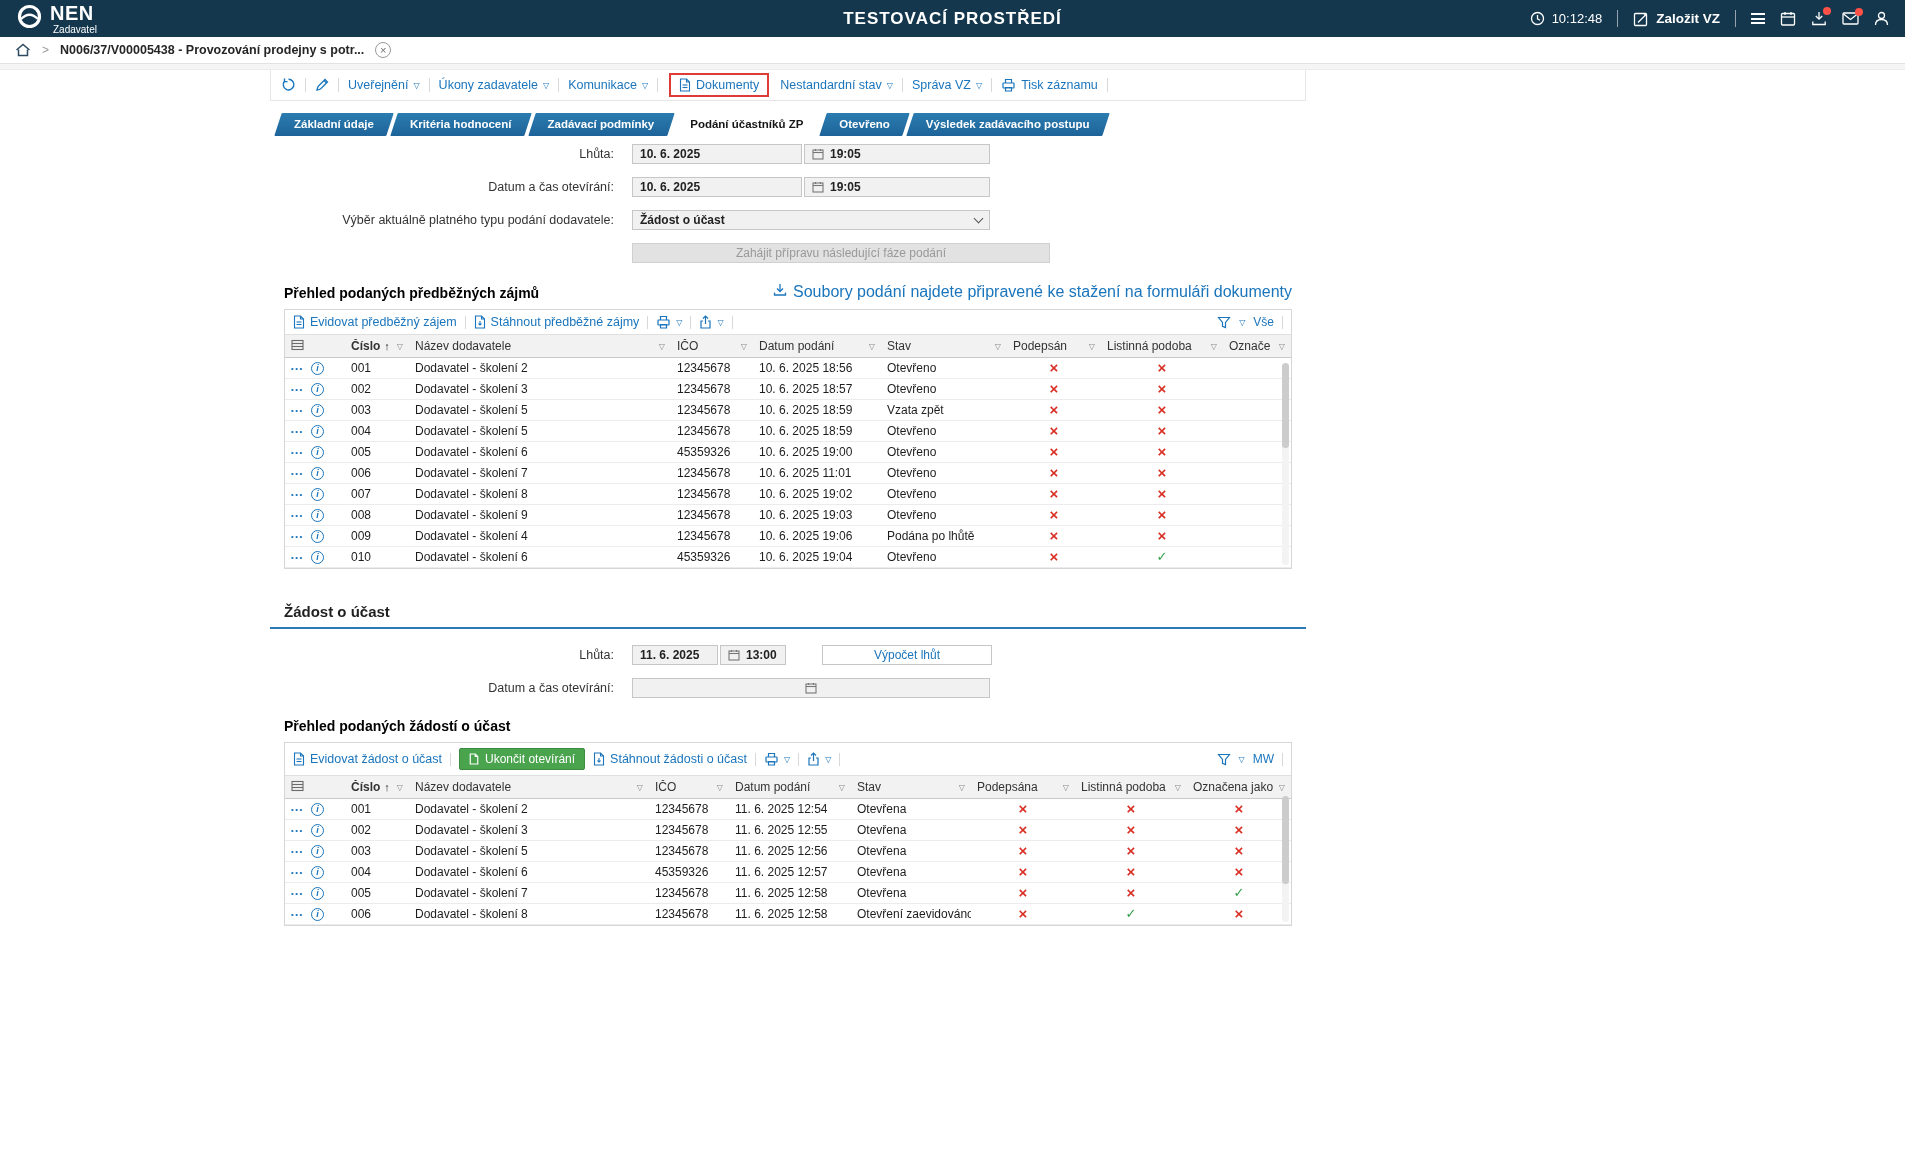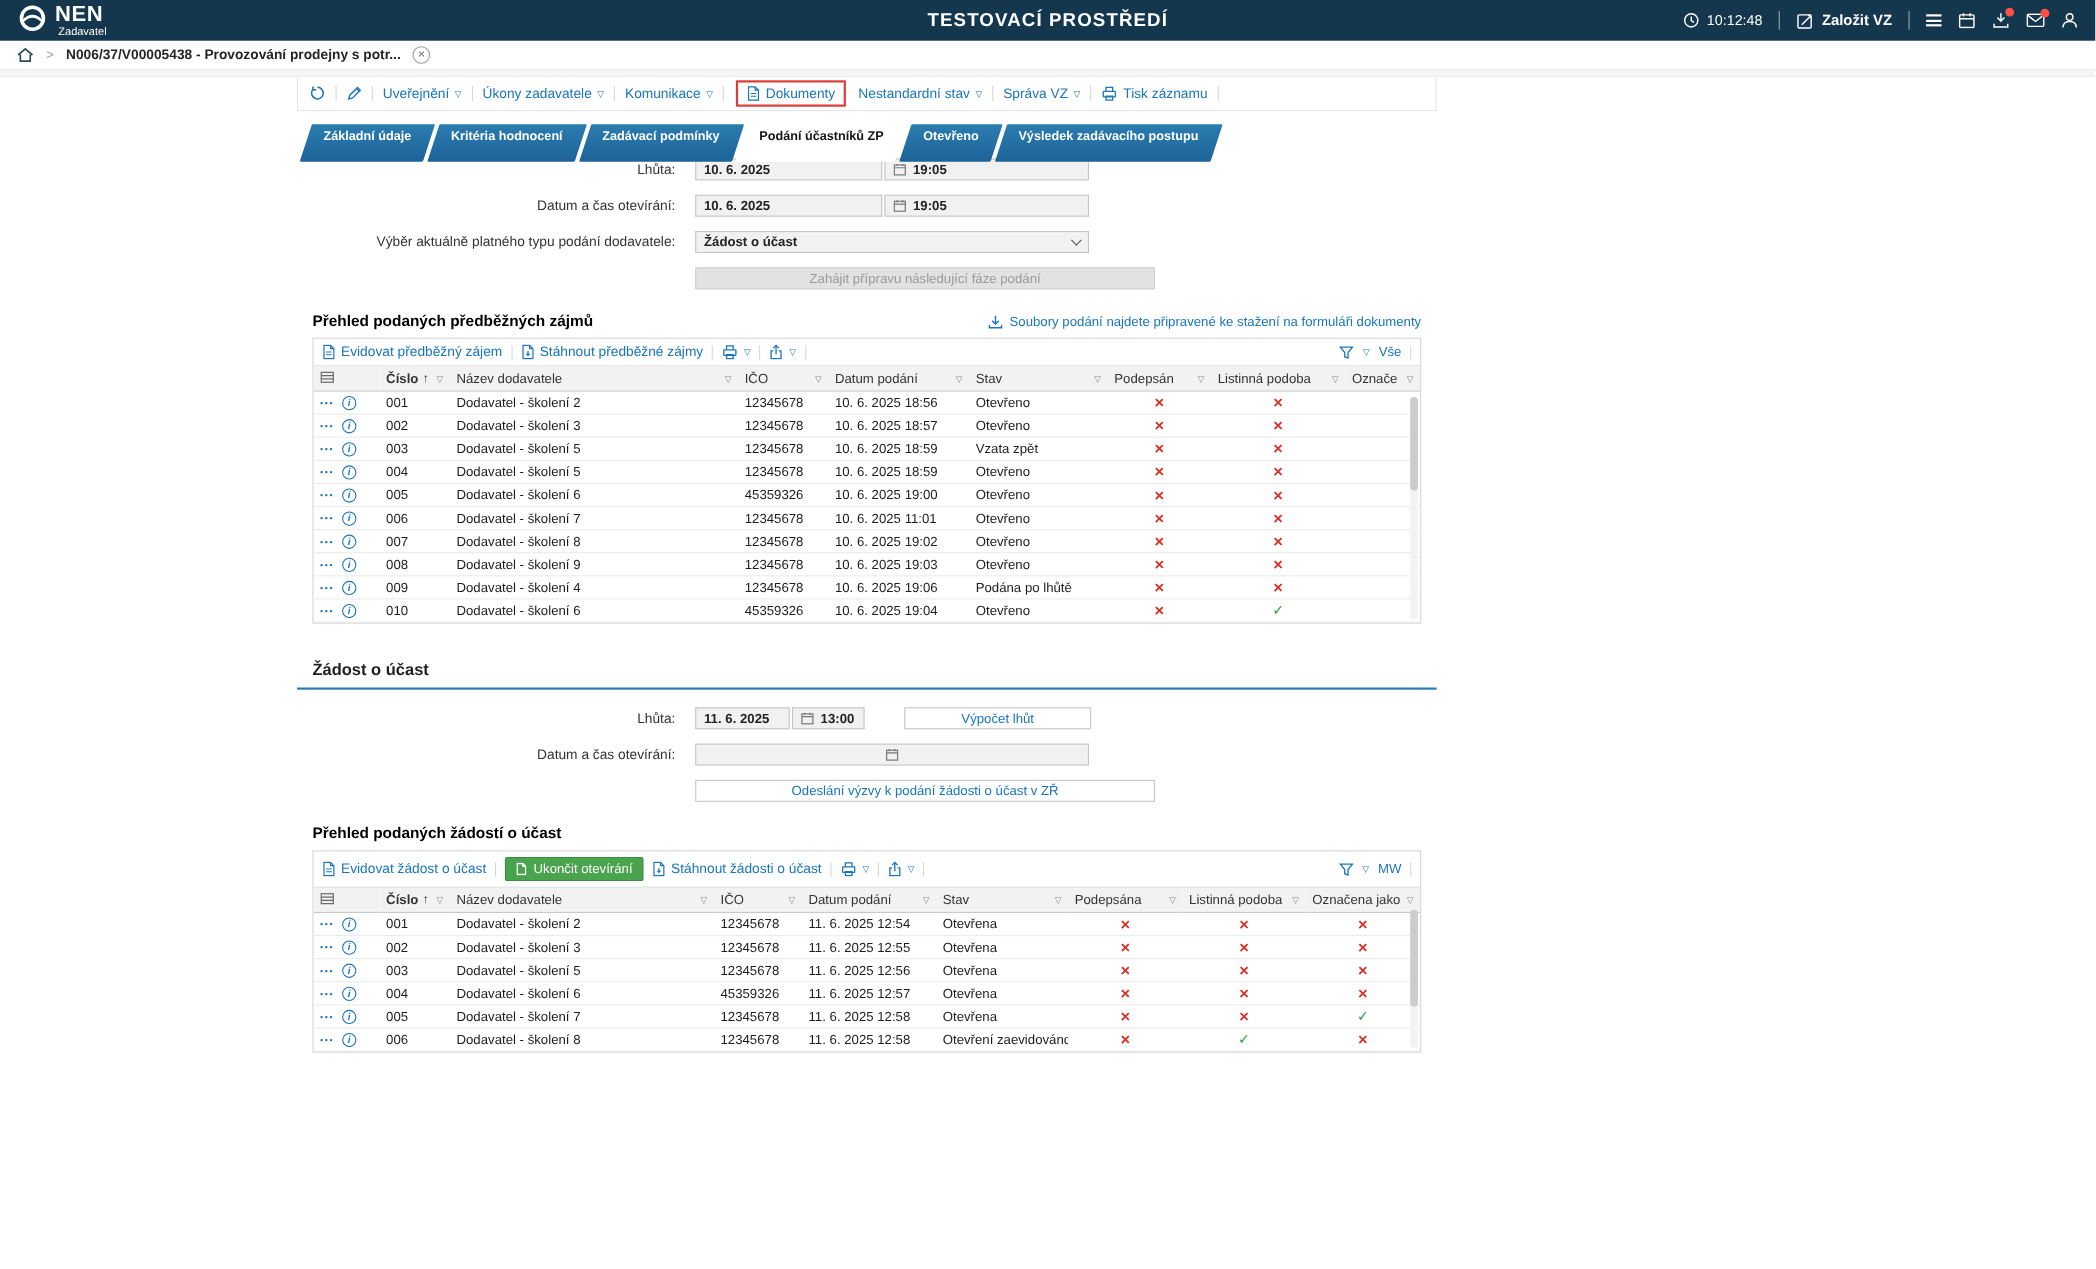--- a/index.html
+++ b/index.html
@@ -34,21 +34,21 @@
   
   .cmd-panel{border:1px solid #e6e6e6;border-top:none;height:31px;display:flex;align-items:center;gap:9px;padding:0 10px;background:#fff;}
   .cmd{display:inline-flex;align-items:center;gap:5px;color:#1a75bc;font-size:12.5px;cursor:pointer;text-decoration:none;white-space:nowrap;}
   .cmd-sep,.pt-sep{width:1px;height:14px;background:#d8d8d8;flex:none;}
   .pt-sep{height:13px;}
   .dd{font-size:8px;color:#1a75bc;flex:none;}
   .red-box{display:inline-flex;align-items:center;border:2px solid #dd3c37;padding:3px 8px;margin:0 2px;}
 
   
   .tabs{display:flex;margin-top:12px;padding-left:8px;height:23px;}
-  .tab{position:relative;height:34px;line-height:23px;padding:0 16px;margin-right:4px;font-size:11.5px;font-weight:bold;color:#fff;cursor:pointer;white-space:nowrap;}
+  .tab{position:relative;height:23px;line-height:23px;padding:0 16px;margin-right:4px;font-size:11.5px;font-weight:bold;color:#fff;cursor:pointer;white-space:nowrap;}
   .tab-bg{position:absolute;top:0;left:0;right:0;bottom:0;background:linear-gradient(180deg,#2b7cb0,#1d6399);transform:skewX(-18deg);border-radius:1px;}
   .tab.active{color:#151515;}
   .tab.active .tab-bg{background:#fff;}
   .tab-lbl{position:relative;}
 
   
   .form{margin-top:8px;}
   .frow{display:flex;align-items:center;margin-bottom:13px;}
   .flabel{width:362px;text-align:right;padding-right:18px;font-size:12.5px;color:#333;flex:none;}
   .fctrl{display:flex;align-items:flex-end;}
@@ -58,21 +58,21 @@
   .chev{width:7px;height:7px;border-right:1.5px solid #555;border-bottom:1.5px solid #555;transform:rotate(45deg);margin-top:-4px;flex:none;}
   .input.empty{justify-content:center;}
   .btn{height:20px;border:1px solid #c6c6c6;background:#fff;color:#1a75bc;font-size:12px;display:inline-flex;align-items:center;justify-content:center;cursor:pointer;font-family:inherit;padding:0 10px;}
   .btn.disabled{background:#e2e2e2;color:#999;border-color:#d0d0d0;cursor:default;}
   .btn.calc{width:170px;margin-left:36px;}
   .btn.w358{width:418px;}
 
   
   .sect-head{display:flex;justify-content:space-between;align-items:flex-end;margin:20px 14px 8px;}
   .sect-title{margin:0;font-size:14px;font-weight:bold;color:#000000;}
-  .files-link{display:inline-flex;gap:6px;align-items:flex-end;color:#1a75bc;font-size:12px;cursor:pointer;text-decoration:none;}
+  .files-link{display:inline-flex;gap:6px;align-items:flex-start;color:#1a75bc;font-size:16px;cursor:pointer;text-decoration:none;}
   .panel{margin:0 14px;border:1px solid #d6d6d6;background:#fff;position:relative;}
   .panel-toolbar{display:flex;align-items:center;gap:8px;padding:5px 8px;}
   .pt-right{margin-left:auto;display:flex;align-items:center;gap:8px;}
   .view-label{color:#1a75bc;font-size:12px;cursor:pointer;text-decoration:none;}
   .btn-green{display:inline-flex;align-items:center;gap:6px;background:#4aa34d;border:1px solid #3d8a41;border-radius:2px;color:#fff;font-size:12px;padding:3px 9px;cursor:pointer;font-family:inherit;}
 
   
   .grid{width:100%;border-collapse:collapse;table-layout:fixed;}
   .grid th{background:#f2f2f2;border-top:1px solid #e0e0e0;border-bottom:1px solid #c9c9c9;height:23px;padding:0 6px;font-weight:normal;font-size:12px;color:#333;text-align:left;overflow:hidden;}
   .th-in{display:flex;align-items:center;gap:4px;overflow:hidden;white-space:nowrap;}
@@ -629,24 +629,20 @@
       <label class="flabel">Datum a čas otevírání:</label>
       <div class="input empty w358">
         <svg width="12" height="12" viewBox="0 0 12 12" fill="none" stroke="#777" stroke-width="1.1">
             <rect x="1" y="2" width="10" height="9"></rect>
             <line x1="1" y1="4.5" x2="11" y2="4.5"></line>
             <line x1="3.5" y1="1" x2="3.5" y2="3"></line>
             <line x1="8.5" y1="1" x2="8.5" y2="3"></line>
           </svg>
       </div>
     </div>
-    <div class="frow">
-      <label class="flabel"></label>
-      <button class="btn w358">Odeslání výzvy k podání žádosti o účast v ZŘ</button>
-    </div>
   </div>
 
   <div class="sect-head">
     <h2 class="sect-title">Přehled podaných žádostí o účast</h2>
   </div>
   <div class="panel">
     <div class="panel-toolbar">
       <a class="cmd">
         <svg width="12" height="14" viewBox="0 0 12 14" fill="none" stroke="#1a75bc" stroke-width="1.1">
             <path d="M1.5 1 h6 l3 3 v9 h-9 Z"></path>

